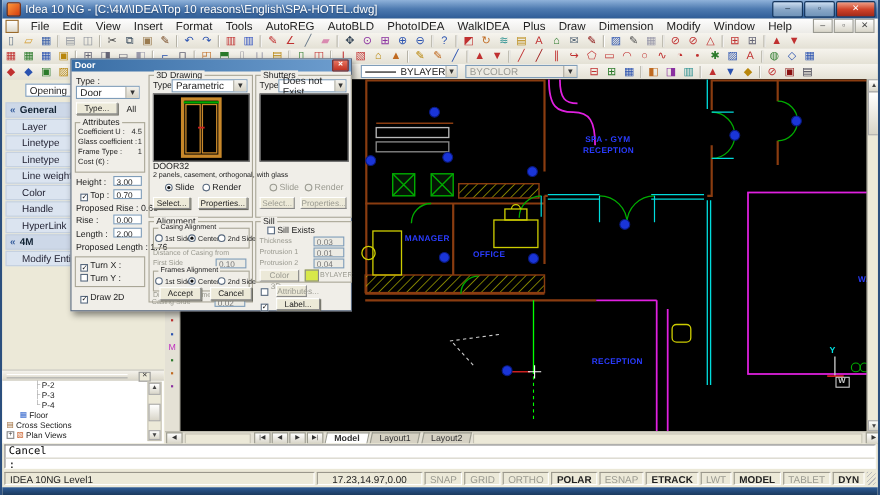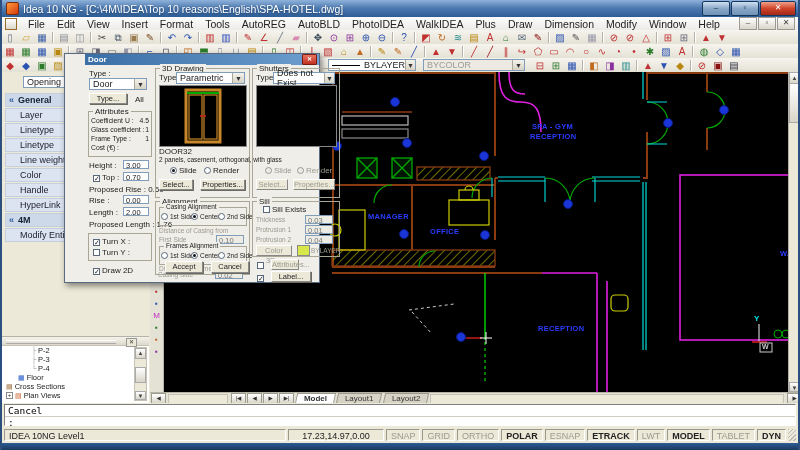--- a/index.html
+++ b/index.html
@@ -100,21 +100,21 @@
   .seg{border:1px solid #9a978b;border-bottom-color:#fff;border-right-color:#fff;height:12px;line-height:12px;
     padding:0 4px;margin-right:2px;background:#ece9d8;white-space:nowrap;box-sizing:border-box;}
   .seg.mode{flex:1;}
   .seg.coords{width:96px;text-align:center;}
   .toggle{font-weight:bold;color:#222;}
   .toggle.off{font-weight:normal;color:#9a9a90;}
   .grip{width:8px;height:12px;background:repeating-linear-gradient(135deg,#bbb,#bbb 1px,#ece9d8 1px,#ece9d8 3px);}
   .bottom-strip{position:absolute;left:0;top:443px;width:100%;height:7px;background:linear-gradient(#2e5c96,#1b3a5e);}
   
   .dlg{position:absolute;left:62px;top:53px;width:256px;height:230px;background:#f0eee8;
-    border:1px solid #5a6a80;box-shadow:2px 3px 6px rgba(0,0,0,0.45);z-index:50;font-size:8px;box-sizing:border-box;padding-left:20px;}
+    border:1px solid #5a6a80;box-shadow:2px 3px 6px rgba(0,0,0,0.45);z-index:50;font-size:8px;box-sizing:border-box;}
   .dlg-title{height:11px;background:linear-gradient(90deg,#3a6ea5,#6e9ecf);display:flex;align-items:center;
     color:#fff;font-size:8px;font-weight:bold;padding-left:3px;}
   .dlg-close{margin-left:auto;margin-right:2px;width:13px;height:9px;background:linear-gradient(#e87460,#c03020);
     border:1px solid #7a1a10;color:#fff;font-size:6px;line-height:8px;text-align:center;border-radius:1px;}
   .dlg-body{position:relative;height:217px;}
   .gbox{position:absolute;border:1px solid #adaas1;}
   .gbox{border:1px solid #a9a696;}
   .gbox>.glab{position:absolute;top:-5px;left:4px;background:#f0eee8;padding:0 2px;color:#222;}
   .fld{background:#fff;border:1px solid #7f9db9;height:9px;line-height:9px;padding-left:2px;font-size:7.5px;box-sizing:border-box;}
   .fld.dis{background:#ecebe4;color:#777;}

